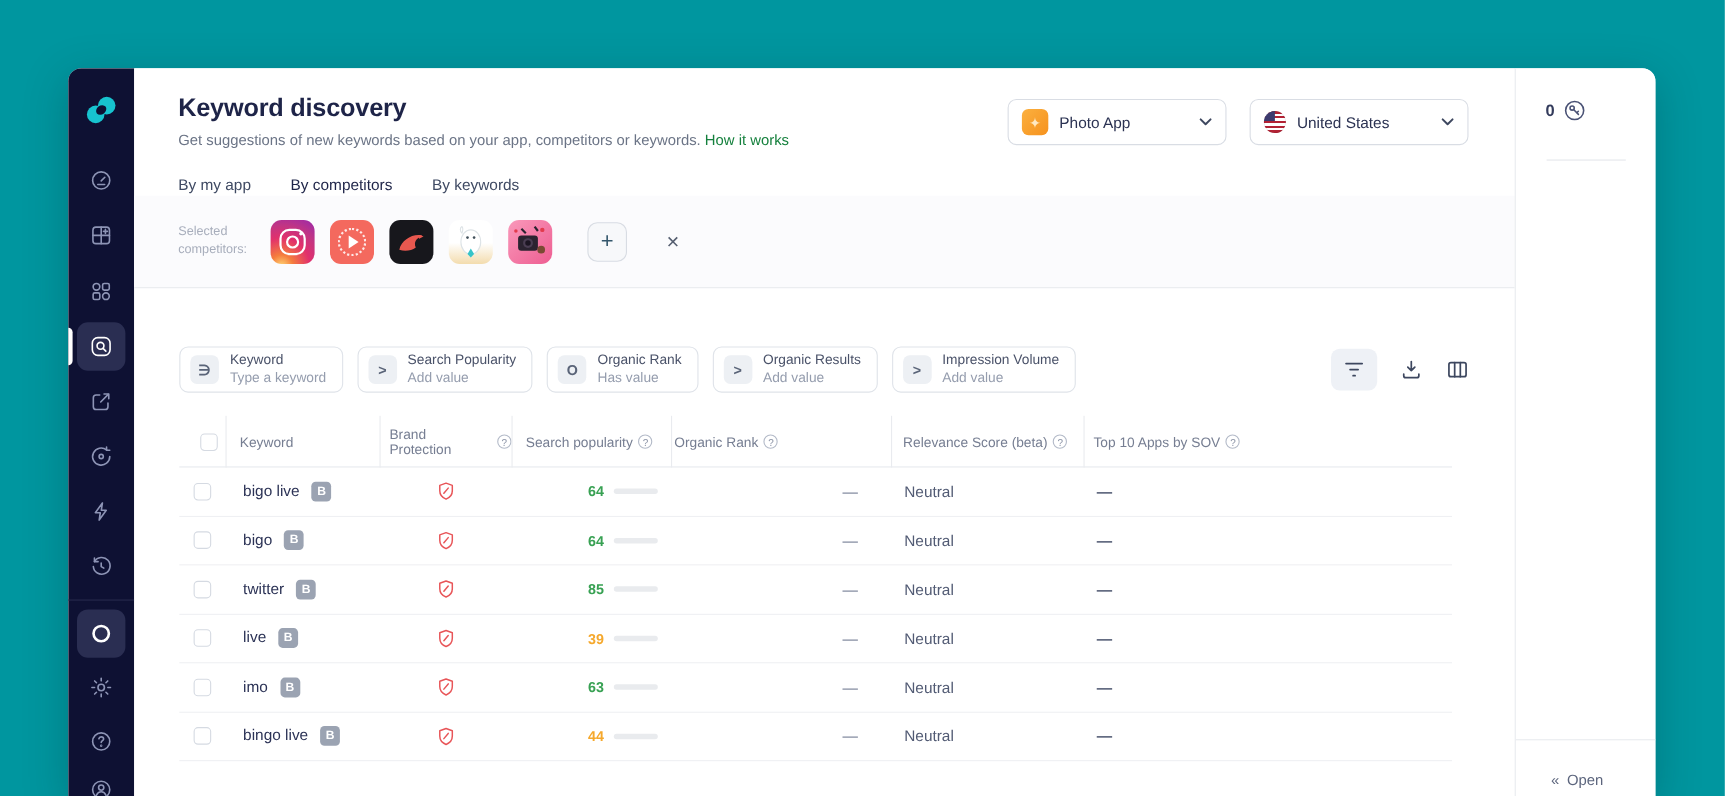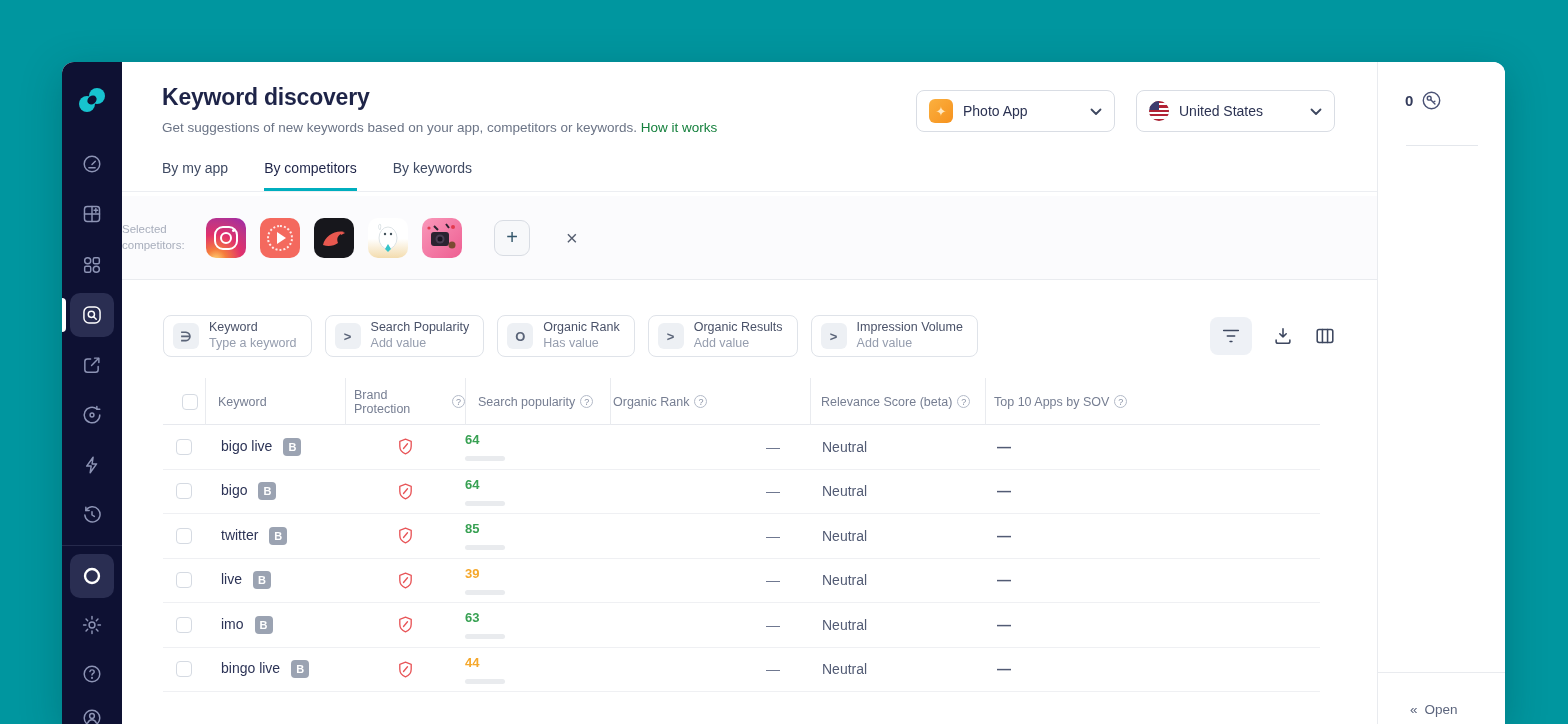--- a/index.html
+++ b/index.html
@@ -35,22 +35,22 @@
   .flag { width:20px; height:20px; border-radius:50%; overflow:hidden; position:relative;
     background:repeating-linear-gradient(#b22234 0 2.2px, #fff 2.2px 4.4px); box-shadow:inset 0 0 0 .5px rgba(0,0,0,.1); }
   .flag::after { content:""; position:absolute; left:0; top:0; width:10px; height:9px; background:#3c3b6e; }
   .chev svg { width:12px; height:8px; stroke:#3d475f; stroke-width:1.8; fill:none; stroke-linecap:round; stroke-linejoin:round; }
 
   .tabs { position:absolute; left:0; top:98px; width:1255px; height:32px; border-bottom:1px solid #eceef2;
     display:flex; gap:36px; padding-left:40px; }
   .tab { font-size:14px; color:#3f4a63; padding-bottom:12px; cursor:pointer; }
   .tab.active { color:#1e2448; font-weight:400; border-bottom:3px solid #00aebe; }
 
-  .competitors { position:absolute; left:0; top:134px; width:1255px; height:84px; background:#fbfbfd;
-    border-bottom:1px solid #e9ebef; display:flex; align-items:center; }
+  .competitors { position:absolute; left:0; top:116px; width:1255px; height:84px; background:#fbfbfd;
+    border-bottom:1px solid #e9ebef; display:flex; align-items:center; padding-left:40px; }
   .comp-label { width:84px; font-size:11.5px; color:#a8aebc; line-height:1.35; }
   .comp-icons { display:flex; gap:14px; align-items:center; }
   .app-icon { width:40px; height:40px; border-radius:10px; position:relative; overflow:hidden; cursor:pointer; flex:0 0 40px; }
   .add-btn { width:36px; height:36px; margin-left:18px; border:1px solid #d8dce3; border-radius:9px; background:#f7f8fa;
     color:#33566b; font-size:20px; display:flex; align-items:center; justify-content:center; cursor:pointer; }
   .clear-btn { margin-left:22px; color:#555e70; font-size:20px; cursor:pointer; line-height:1; }
 
   .chips-row { position:absolute; left:41px; top:253px; width:1173px; height:42px; display:flex; gap:13px; align-items:center; }
   .chip { height:42px; border:1px solid #dfe3e9; border-radius:8px; background:#fff; display:flex; align-items:center;
     gap:10px; padding:0 14px 0 9px; cursor:pointer; }
@@ -74,21 +74,21 @@
   .checkbox { width:16px; height:16px; border:1.5px solid #d5dae2; border-radius:4px; background:#fff; cursor:pointer; }
   .cb-cell { display:flex; justify-content:center; }
   .total-row { height:32px; background:#eef0f3; display:flex; align-items:center; padding-left:10px;
     font-size:12.5px; color:#6a7285; }
   .row { height:44.5px; border-bottom:1px solid #eff0f3; }
   .kw-cell { display:flex; align-items:flex-start; gap:11px; padding-left:16px; }
   .kw-text { font-size:14px; color:#2c3356; font-weight:500; }
   .badge { width:18px; height:18px; background:#9ba3b2; border-radius:4px; color:#fff; font-size:11px; font-weight:700;
     display:flex; align-items:center; justify-content:center; }
   .shield-cell { display:flex; justify-content:center; }
-  .pop-cell { display:flex; align-items:flex-start; justify-content:flex-end; gap:9px; padding-right:12px;flex-direction:column; }
+  .pop-cell { display:flex; align-items:center; justify-content:flex-end; gap:9px; padding-right:12px; }
   .pop-val { font-size:13px; font-weight:700; }
   .bar-track { width:40px; height:5px; border-radius:3px; background:#e9ebee; overflow:hidden; }
   .bar-fill { height:100%; border-radius:3px; }
   .rank-cell { text-align:right; padding-right:30px; font-size:14px; color:#6f7890; }
   .rel-cell { padding-left:12px; font-size:14px; color:#525b74; }
   .sov-cell { padding-left:12px; font-size:14px; color:#525b74; font-weight:600; }
 
   
   .right-panel { flex:1; border-left:1px solid #e9ebef; position:relative; background:#fff; }
   .kw-count { position:absolute; left:27px; top:28px; display:flex; align-items:center; gap:8px;

